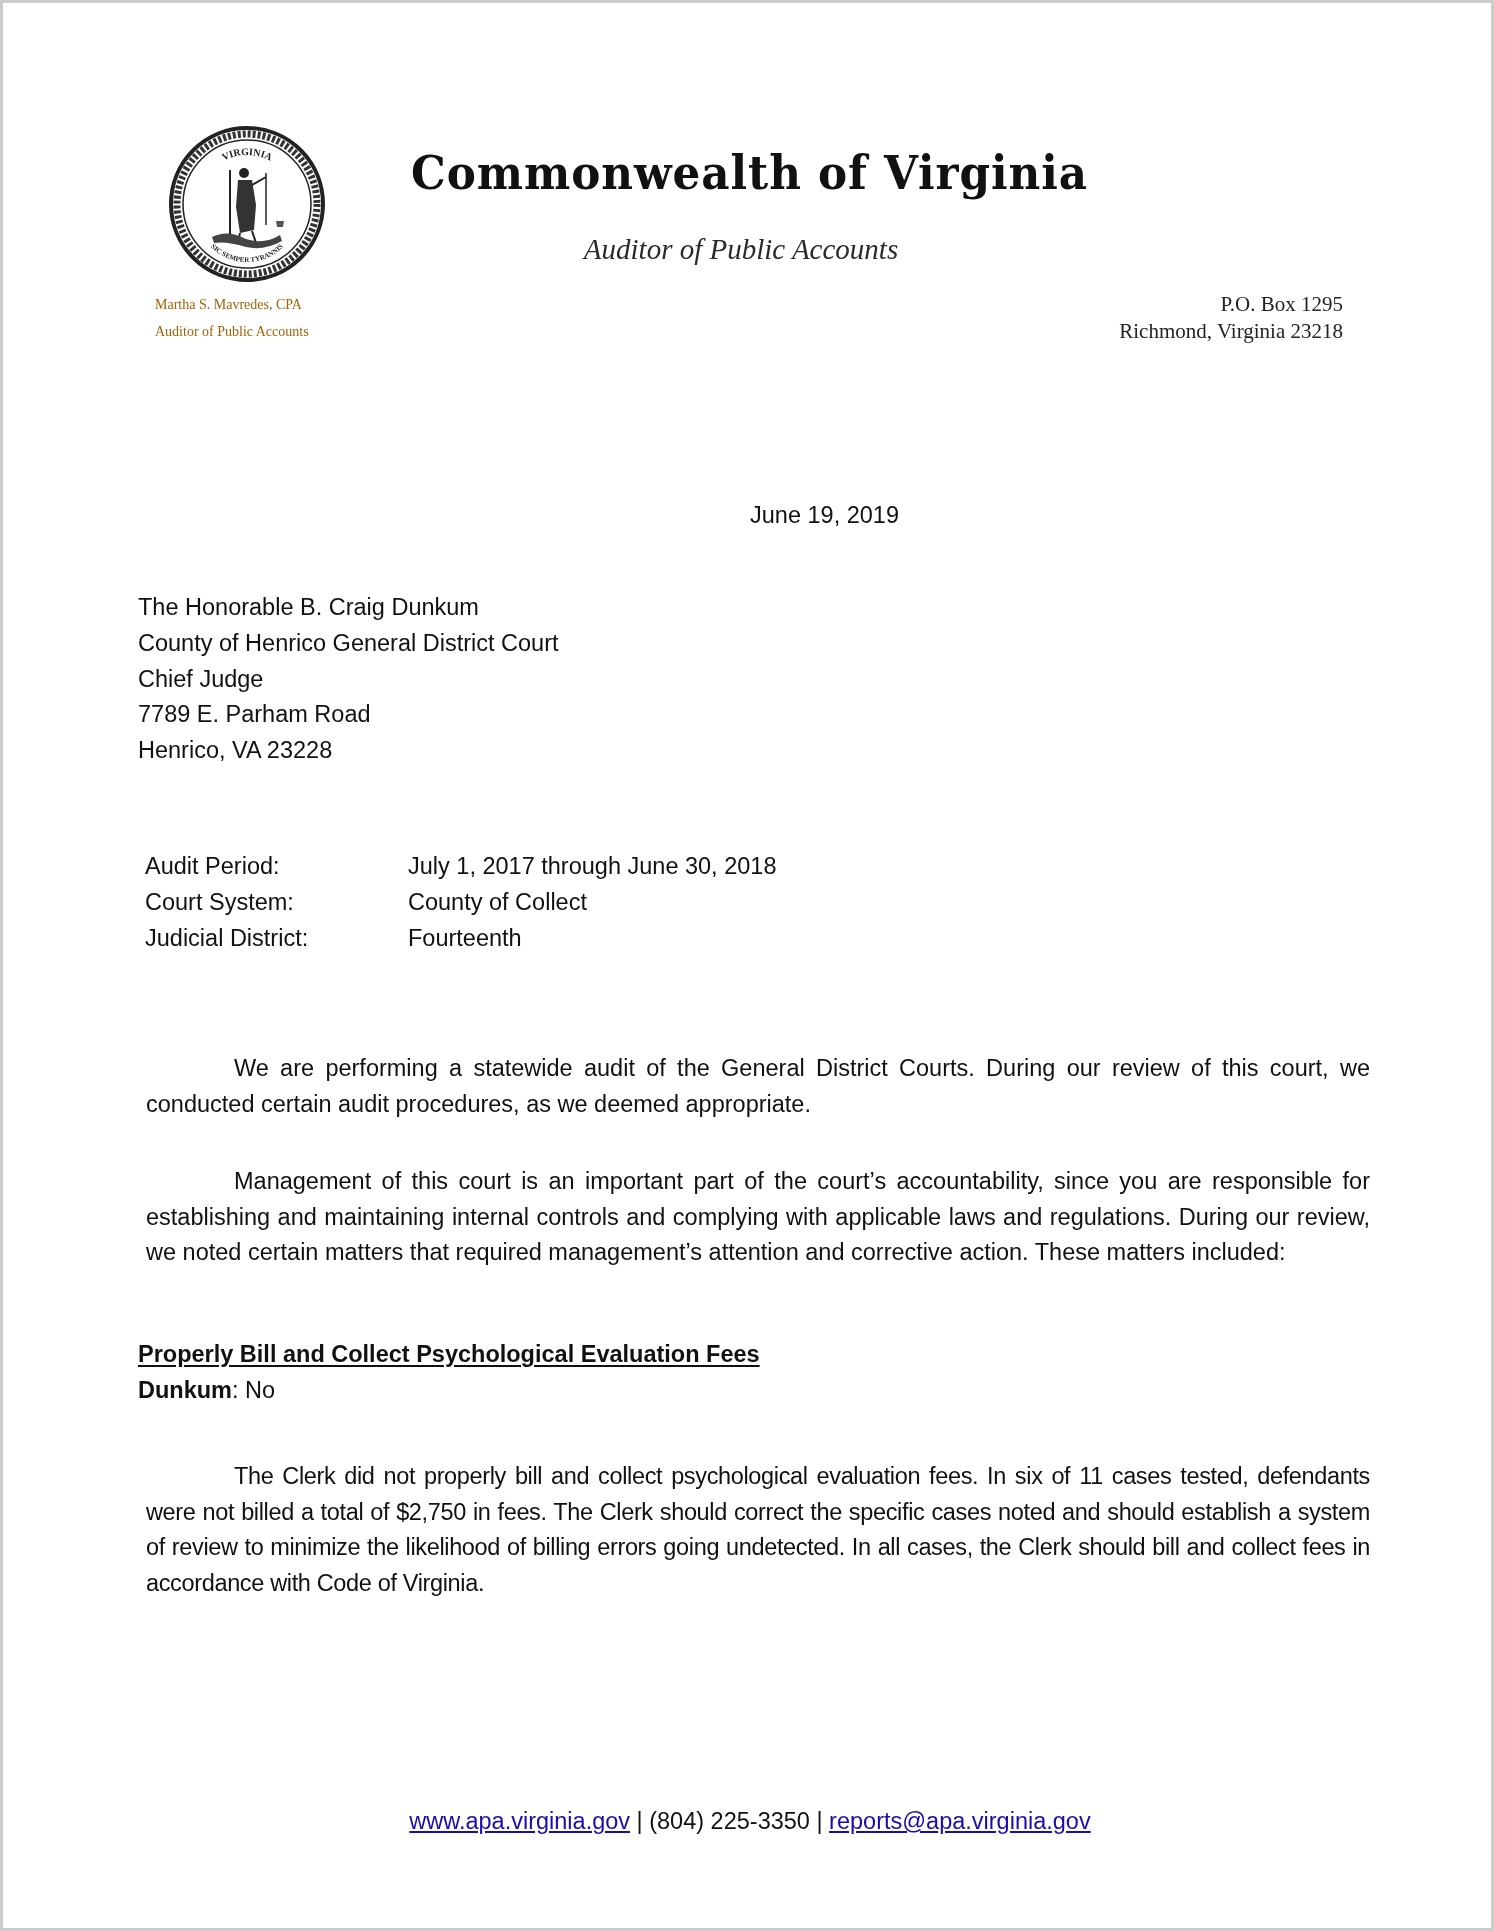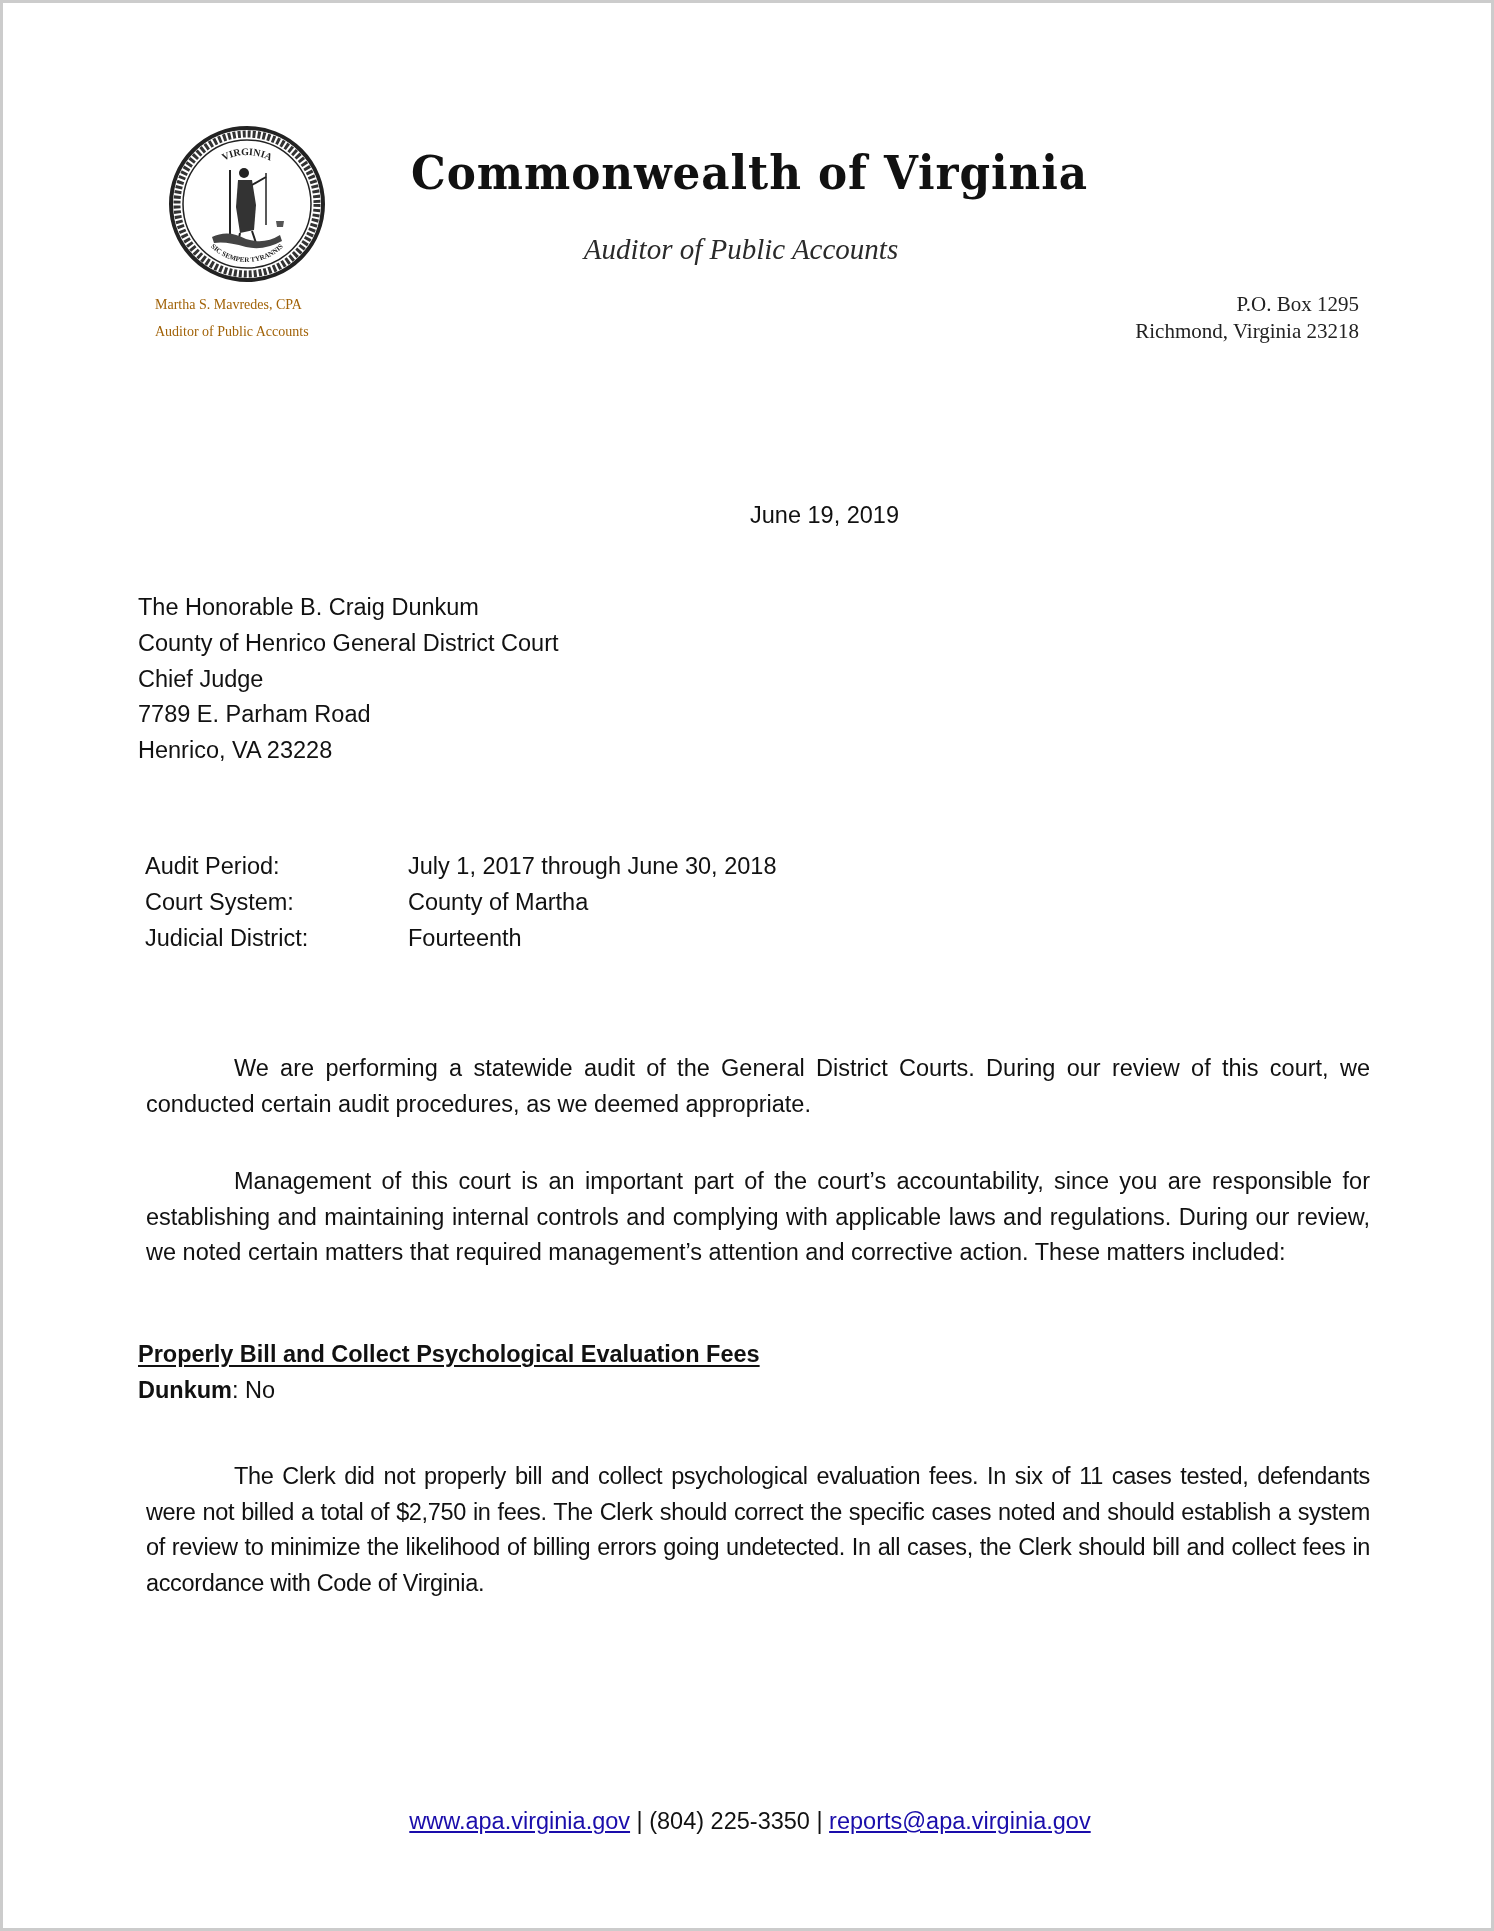--- a/index.html
+++ b/index.html
@@ -23,21 +23,21 @@
     font-weight: bold; font-size: 47px; line-height: 60px;
     letter-spacing: 1px; white-space: nowrap; text-align: center;
     color: #111; transform: scaleX(0.93); transform-origin: left center;
   }
   .subtitle {
     left: 548px; top: 228px; width: 380px;
     font-style: italic; font-size: 29px; line-height: 36px; white-space: nowrap; text-align: center;
     color: #2a2a2a;
   }
   .lh-left { left: 152px; top: 288px; font-size: 14px; line-height: 27px; color: #a16207; white-space: nowrap; }
-  .lh-right { right: 132px; top: 288px; font-size: 21px; line-height: 27px; color: #222; text-align: right; white-space: nowrap; }
+  .lh-right { right: 148px; top: 288px; font-size: 21px; line-height: 27px; color: #222; text-align: right; white-space: nowrap; }
 
   
   .body-text { font-size: 23.5px; line-height: 35.5px; }
   .date { left: 747px; top: 470px; white-space: nowrap; margin-top: 25px; }
   .address { left: 135px; top: 587px; white-space: nowrap; }
   .address div { height: 35.8px; }
   .meta { left: 142px; top: 846px; }
   .meta-row { display: flex; height: 35.8px; white-space: nowrap; }
   .meta-label { width: 263px; }
   .para {
@@ -114,21 +114,21 @@
     <div>Henrico, VA  23228</div>
   </div>
 
   <div class="abs sans body-text meta">
     <div class="meta-row">
       <span class="meta-label">Audit Period:</span>
       <span>July 1, 2017 through June 30, 2018</span>
     </div>
     <div class="meta-row">
       <span class="meta-label">Court System:</span>
-      <span>County of Martha</span>
+      <span>County of Collect</span>
     </div>
     <div class="meta-row">
       <span class="meta-label">Judicial District:</span>
       <span>Fourteenth</span>
     </div>
   </div>
 
   <p class="abs sans body-text para p1">We are performing a statewide audit of the General District Courts.  During our review of this court, we conducted certain audit procedures, as we deemed appropriate.</p>
   <p class="abs sans body-text para p2">Management of this court is an important part of the court’s accountability, since you are responsible for establishing and maintaining internal controls and complying with applicable laws and regulations.  During our review, we noted certain matters that required management’s attention and corrective action.  These matters included:</p>
 

